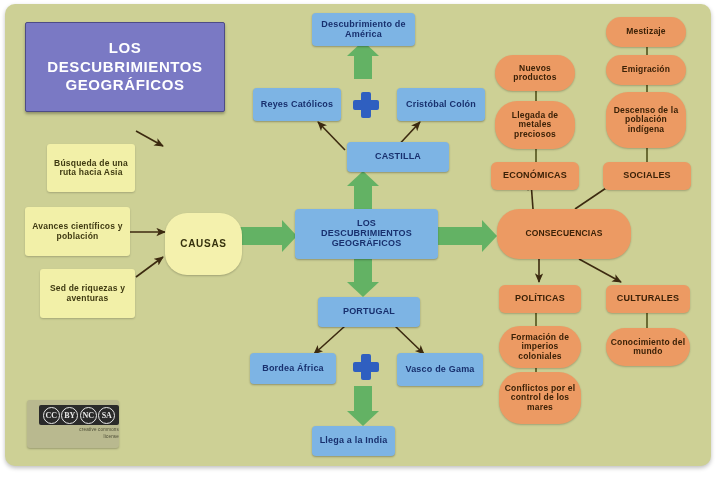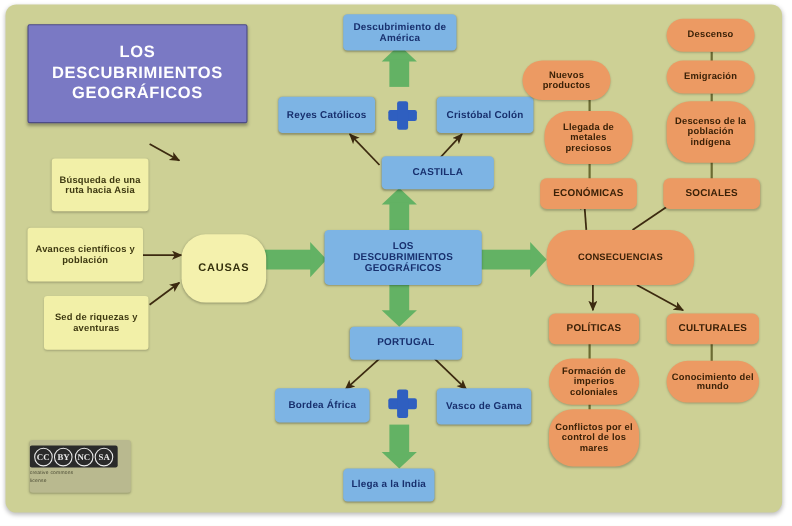--- a/index.html
+++ b/index.html
@@ -175,21 +175,21 @@
     left: 22px;
     top: 396px;
     width: 92px;
     height: 48px;
     background: #b9b98f;
     border-radius: 3px;
     overflow: hidden;
     box-shadow: 0 1px 2px rgba(0,0,0,0.25);
     display: flex;
     flex-direction: column;
-    align-items: flex-start;
+    align-items: flex-end;
     justify-content: flex-start;
   }
   #cc-strip {
     margin-top: 5px;
     width: 80px;
     height: 20px;
     background: #2a2a2a;
     border-radius: 2px;
     display: flex;
     align-items: center;
@@ -320,25 +320,25 @@
   <div class="node blue" style="left:392px; top:84px; width:88px; height:33px;text-align:right;">Cristóbal Colón</div>
   <div class="node blue" style="left:307px; top:9px; width:103px; height:33px;">Descubrimiento de América</div>
 
   <div class="node blue" style="left:313px; top:293px; width:102px; height:30px;">PORTUGAL</div>
   <div class="node blue" style="left:245px; top:349px; width:86px; height:31px;text-align:center;">Bordea África</div>
   <div class="node blue" style="left:392px; top:349px; width:86px; height:33px;">Vasco de Gama</div>
   <div class="node blue" style="left:307px; top:422px; width:83px; height:30px;">Llega a la India</div>
 
   <div class="node orange" style="left:492px; top:205px; width:134px; height:50px;">CONSECUENCIAS</div>
 
-  <div class="node orange" style="left:470px; top:51px; width:80px; height:36px;">Nuevos productos</div>
+  <div class="node orange" style="left:490px; top:51px; width:80px; height:36px;">Nuevos productos</div>
   <div class="node orange" style="left:490px; top:97px; width:80px; height:48px;">Llegada de metales preciosos</div>
   <div class="node orange cap" style="left:486px; top:158px; width:88px; height:28px;">ECONÓMICAS</div>
 
-  <div class="node orange" style="left:601px; top:13px; width:80px; height:30px;">Descenso</div>
+  <div class="node orange" style="left:601px; top:13px; width:80px; height:30px;">Mestizaje</div>
   <div class="node orange" style="left:601px; top:51px; width:80px; height:30px;">Emigración</div>
   <div class="node orange" style="left:601px; top:88px; width:80px; height:56px;">Descenso de la población indígena</div>
   <div class="node orange cap" style="left:598px; top:158px; width:88px; height:28px;">SOCIALES</div>
 
   <div class="node orange cap" style="left:494px; top:281px; width:82px; height:28px;">POLÍTICAS</div>
   <div class="node orange" style="left:494px; top:322px; width:82px; height:42px;">Formación de imperios coloniales</div>
   <div class="node orange" style="left:494px; top:368px; width:82px; height:52px;">Conflictos por el control de los mares</div>
 
   <div class="node orange cap" style="left:601px; top:281px; width:84px; height:28px;">CULTURALES</div>
   <div class="node orange" style="left:601px; top:324px; width:84px; height:38px;">Conocimiento del mundo</div>

